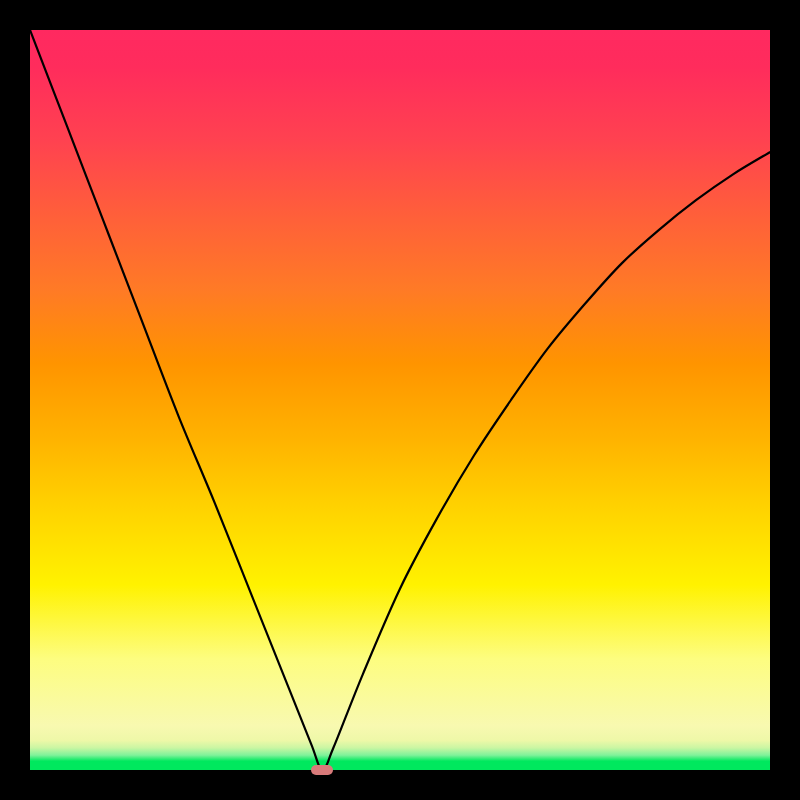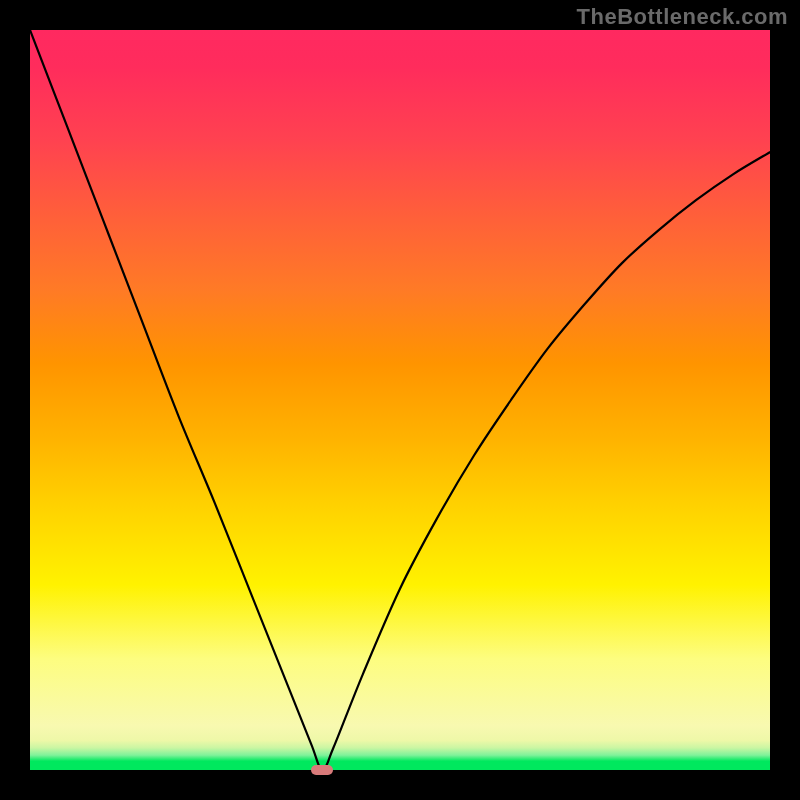--- a/index.html
+++ b/index.html
@@ -68,21 +68,20 @@
     height: 10px;
     border-radius: 5px;
     background: #d87a7a;
     transform: translate(-50%, -50%);
   }
 </style>
 </head>
 <body>
 
 <div class="frame">
-  <div class="watermark">TheBottleneck.com</div>
   <div class="plot-area">
     <div class="gradient-bg"></div>
     <svg class="curve" viewBox="0 0 740 740" preserveAspectRatio="none">
       <path id="curve-path" fill="none" stroke="#000" stroke-width="2.2" stroke-linecap="round" d="M 0,0 C 6.166666666666667,16.033333333333342 24.666666666666664,64.13333333333338 37,96.20000000000005 C 49.333333333333336,128.2666666666667 61.666666666666664,160.33333333333331 74,192.39999999999998 C 86.33333333333333,224.46666666666664 98.66666666666667,256.53333333333336 111,288.6 C 123.33333333333333,320.6666666666667 135.66666666666666,353.9666666666667 148,384.8 C 160.33333333333334,415.6333333333333 172.66666666666666,443.3833333333333 185,473.6 C 197.33333333333334,503.8166666666667 209.66666666666666,535.2666666666667 222,566.1 C 234.33333333333334,596.9333333333334 249.13333333333333,633.9333333333334 259,658.6 C 268.8666666666667,683.2666666666667 275.65,700.5333333333333 281.2,714.1 C 286.75,727.6666666666667 288.6,739.3833333333333 292.3,740 C 296,740.6166666666667 296.6166666666667,733.8333333333333 303.4,717.8 C 310.1833333333333,701.7666666666667 321.9,670.3166666666666 333,643.8 C 344.1,617.2833333333333 357.66666666666663,584.6 370,558.7 C 382.33333333333337,532.8000000000001 394.66666666666674,510.59999999999997 407.00000000000006,488.4 C 419.33333333333337,466.2 431.6666666666667,445.23333333333335 444,425.5 C 456.3333333333333,405.76666666666665 468.6666666666667,387.8833333333333 481,370 C 493.3333333333333,352.1166666666667 505.6666666666667,334.23333333333335 518,318.20000000000005 C 530.3333333333334,302.16666666666674 542.6666666666666,287.98333333333335 555,273.8 C 567.3333333333334,259.6166666666667 579.6666666666666,245.43333333333328 592,233.09999999999997 C 604.3333333333334,220.76666666666665 616.6666666666666,210.28333333333342 629,199.80000000000007 C 641.3333333333334,189.31666666666672 653.6666666666666,179.44999999999996 666,170.19999999999993 C 678.3333333333334,160.9499999999999 690.6666666666666,152.3166666666666 703,144.29999999999995 C 715.3333333333334,136.2833333333333 733.8333333333334,125.80000000000001 740,122.10000000000002"></path>
     </svg>
     <div id="minpt" class="minpoint" style="left: 292.3px; top: 740px;"></div>
   </div>
 </div>
 
 </body></html>

